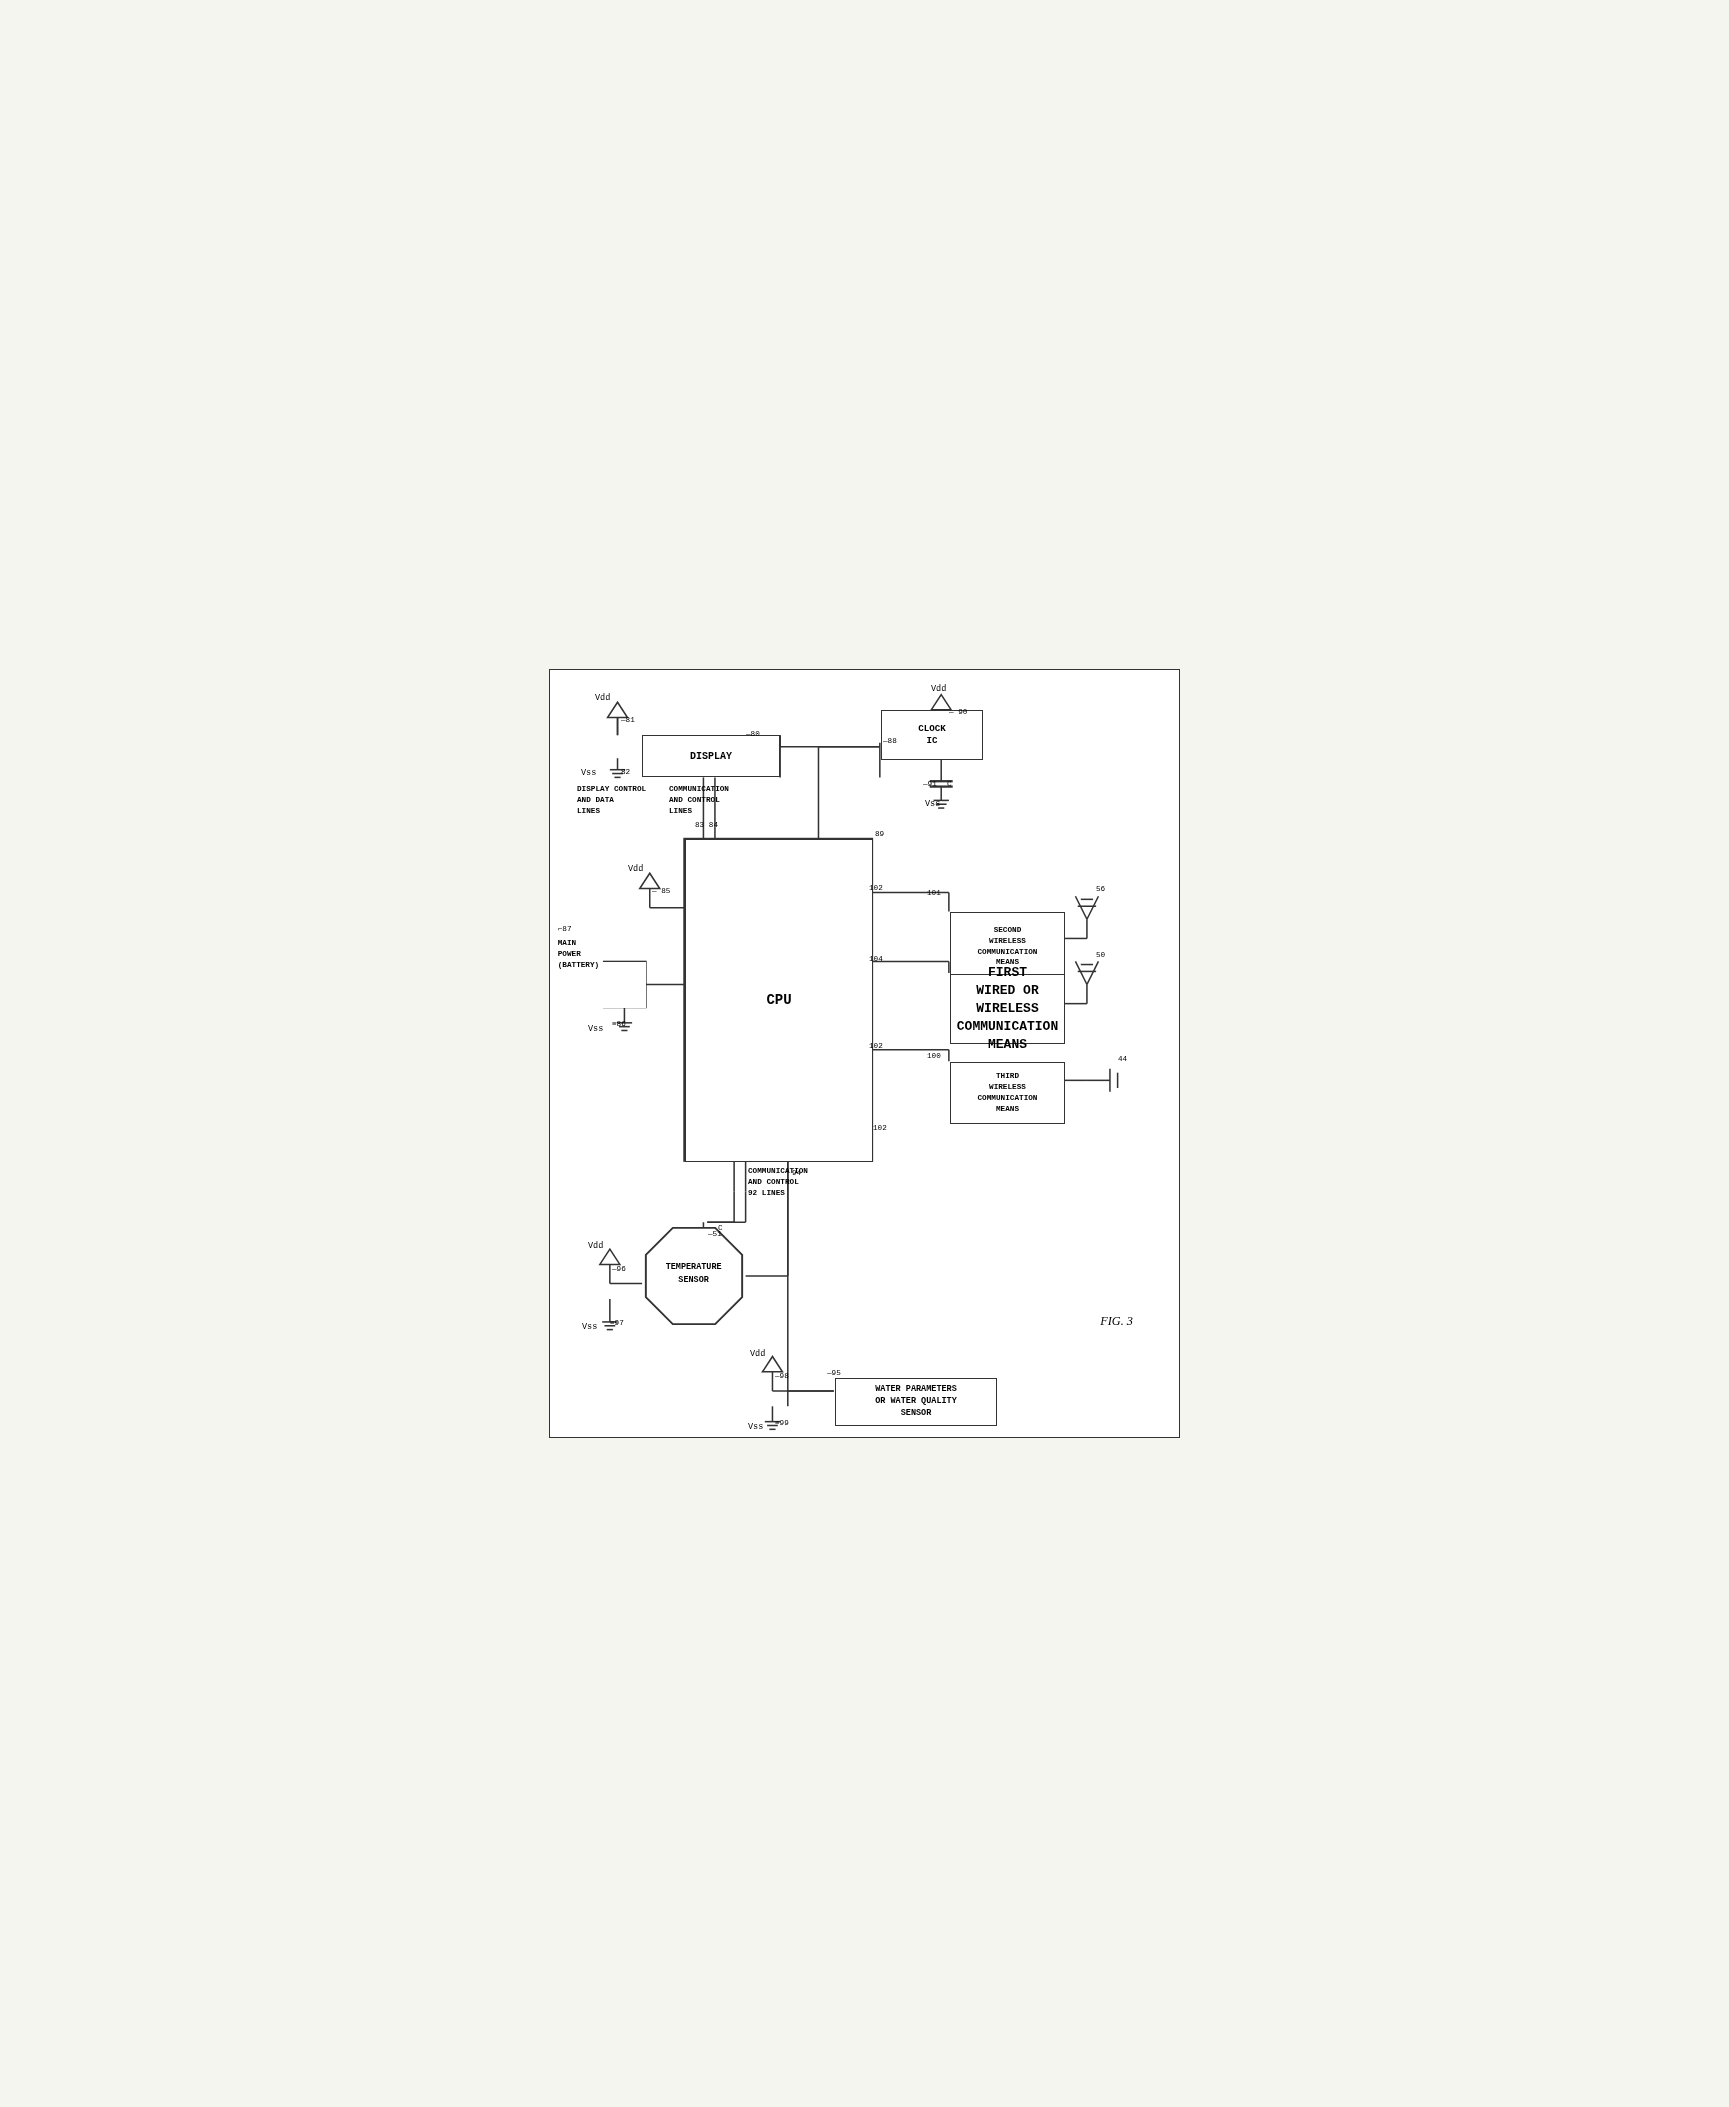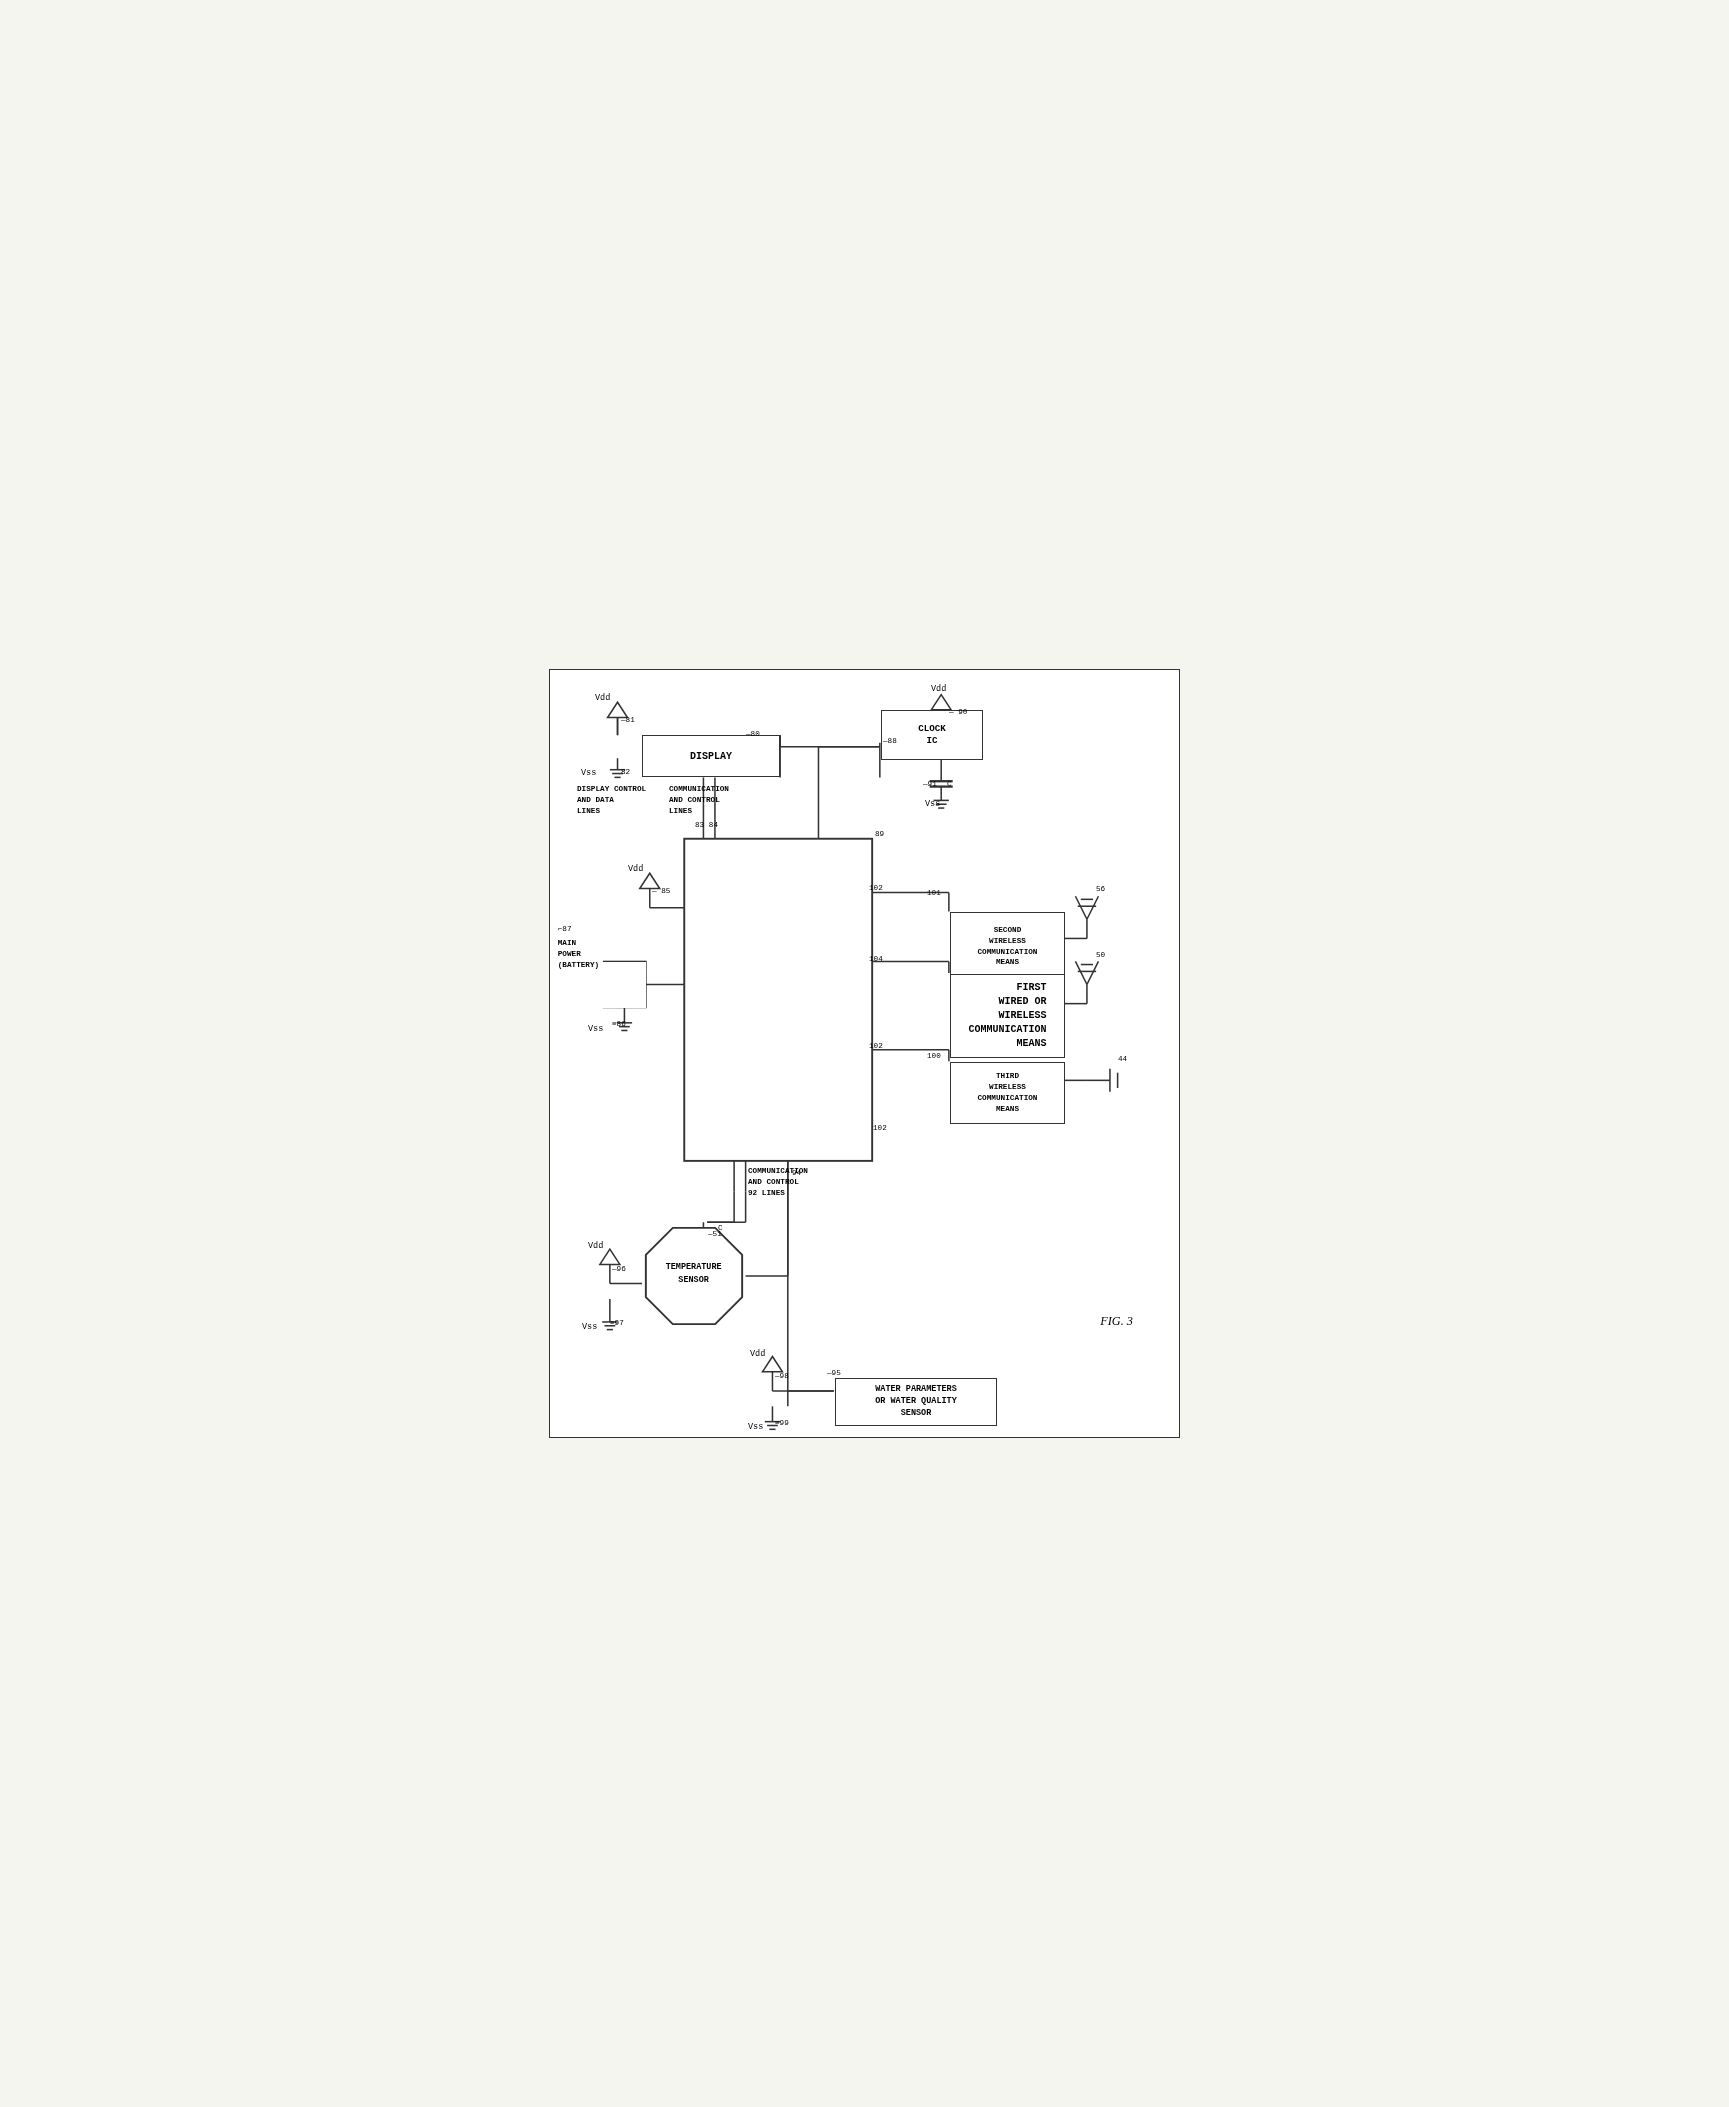--- a/index.html
+++ b/index.html
@@ -197,29 +197,32 @@
 
   <div class="block" style="left:92px; top:65px; width:138px; height:42px; font-size:10px;">
     <span>DISPLAY</span>
   </div>
 
   <div class="block" style="left:331px; top:40px; width:102px; height:50px; font-size:9.2px; white-space:pre-line;">
     <span>CLOCK
 IC</span>
   </div>
 
+  <div class="block" style="left:135px; top:169px; width:188px; height:323px; font-size:14px; font-weight:bold;">
+    <span>CPU</span>
+  </div>
 
   <div class="block" style="left:400px; top:242px; width:115px; height:69px; font-size:7.7px; white-space:pre-line; line-height:1.4;">
     <span>SECOND
 WIRELESS
 COMMUNICATION
 MEANS</span>
   </div>
 
-  <div class="block" style="left:400px; top:304px; width:115px; height:84px; font-size:10px; white-space:pre-line; line-height:1.4;text-align:right;">
+  <div class="block" style="left:400px; top:304px; width:115px; height:70px; font-size:13px; white-space:pre-line; line-height:1.4;">
     <span>FIRST
 WIRED OR
 WIRELESS
 COMMUNICATION
 MEANS</span>
   </div>
 
   <div class="block" style="left:400px; top:392px; width:115px; height:62px; font-size:7.7px; white-space:pre-line; line-height:1.4;">
     <span>THIRD
 WIRELESS

